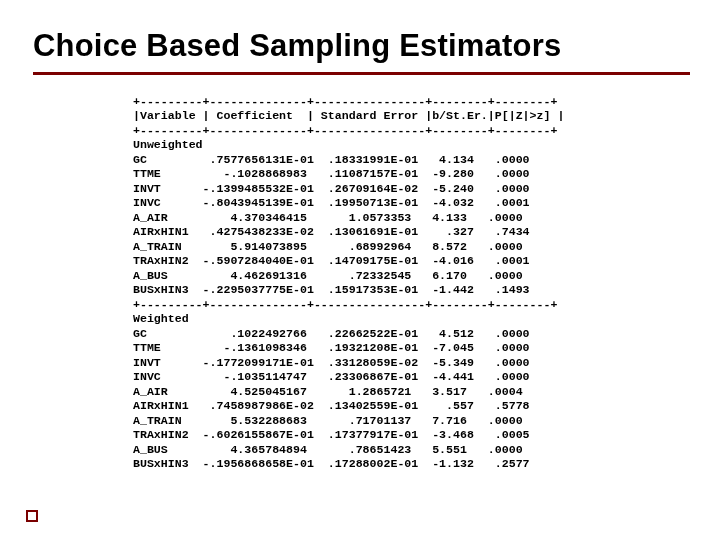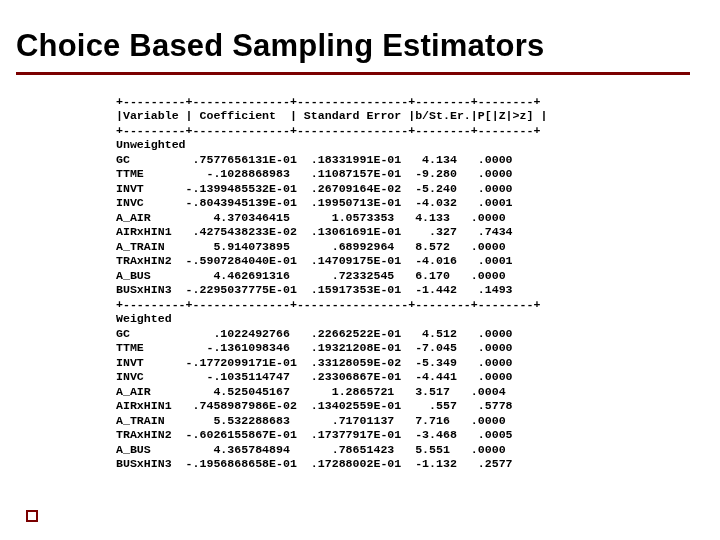--- a/index.html
+++ b/index.html
@@ -9,21 +9,21 @@
     width: 720px;
     height: 540px;
     overflow: hidden;
     font-family: Arial, Helvetica, sans-serif;
   }
   .slide {
     position: relative;
     width: 720px;
     height: 540px;
     box-sizing: border-box;
-    padding: 28px 30px 0 16px;
+    padding: 28px 30px 0 33px;
   }
   .title {
     font-size: 31px;
     font-weight: 900;
     color: #000;
     letter-spacing: 0.2px;
   }
   .rule {
     margin-top: 8px;
     border-top: 3px solid #7a0000;

